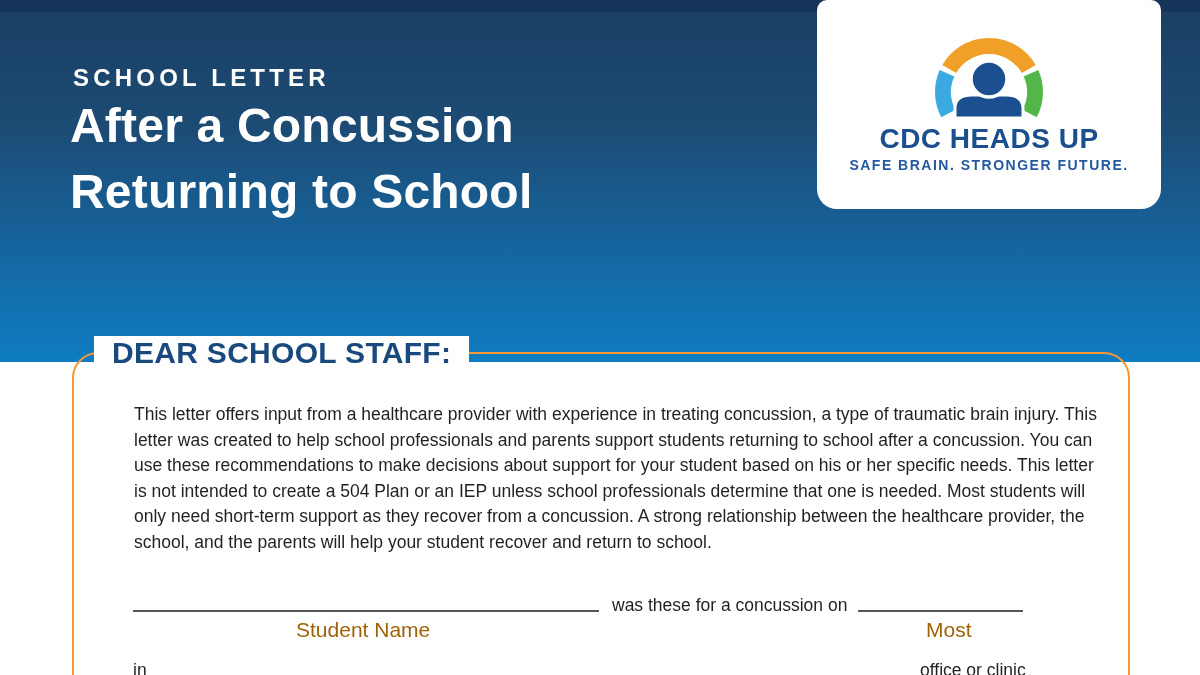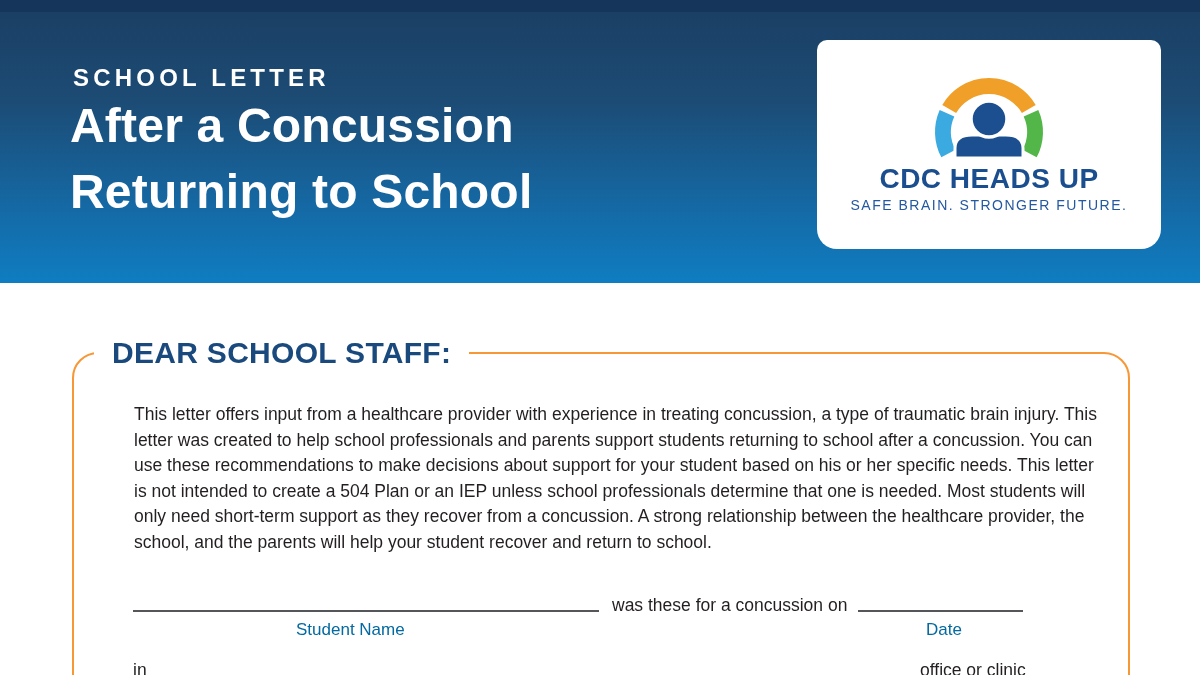--- a/index.html
+++ b/index.html
@@ -11,21 +11,21 @@
     background: #ffffff;
     overflow: hidden;
     font-family: "Liberation Sans", sans-serif;
     margin: 0 auto;
   }
 
   
   .hero {
     position: absolute;
     left: 0; top: 0;
-    width: 1200px; height: 283px;
+    width: 1200px; height: 362px;
     background: linear-gradient(180deg, #1B3E63 0%, #1C4B74 35%, #1568A3 72%, #0F7DC2 100%);
   }
   .topbar {
     position: absolute;
     left: 0; top: 0;
     width: 1200px; height: 12px;
     background: #16355B;
   }
   .eyebrow {
     position: absolute;
@@ -46,42 +46,41 @@
     letter-spacing: 0.2px;
   }
 
   
   .logo-card {
     position: absolute;
     left: 817px; top: 0;
     width: 344px; height: 209px;
     background: #ffffff;
     border-radius: 10px 10px 20px 20px;
-    margin-top: 40px;
   }
   .logo-svg {
     display: block;
     margin: 34px auto 0 auto;
     width: 110px; height: 84px;
   }
   .brand {
     margin-top: 6px;
     text-align: center;
     color: #1B4E8E;
     font-size: 28px;
     font-weight: 800;
     letter-spacing: 0.5px;
     line-height: 30px;
   }
   .tagline {
     margin-top: 3px;
     text-align: center;
     color: #2458A0;
     font-size: 14px;
-    font-weight: 400;
+    font-weight: 700;
     letter-spacing: 1.5px;
     line-height: 17px;
   }
 
   
   .letter-box {
     position: absolute;
     left: 72px; top: 352px;
     width: 1058px; height: 380px;
     border: 2px solid #F79735;
@@ -120,22 +119,22 @@
   .seen-text {
     position: absolute;
     left: 612px; top: 595px;
     color: #231F20;
     font-size: 17.5px;
     line-height: 20px;
     white-space: nowrap;
   }
   .field-label {
     position: absolute;
-    color: #0369a1;
-    font-size: 17px;
+    color: #a16207;
+    font-size: 21px;
     line-height: 20px;
     white-space: nowrap;
   }
   .label-student { left: 296px; top: 620px; }
   .label-date    { left: 926px; top: 620px; }
   .in-text {
     position: absolute;
     left: 133px; top: 658px;
     color: #231F20;
     font-size: 17.5px;
@@ -180,19 +179,19 @@
     <div class="letter-box"></div>
     <div class="letter-heading">DEAR SCHOOL STAFF:</div>
 
     <p class="intro">This letter offers input from a healthcare provider with experience in treating concussion, a type of traumatic brain injury. This letter was created to help school professionals and parents support students returning to school after a concussion. You can use these recommendations to make decisions about support for your student based on his or her specific needs. This letter is not intended to create a 504 Plan or an IEP unless school professionals determine that one is needed. Most students will only need short-term support as they recover from a concussion. A strong relationship between the healthcare provider, the school, and the parents will help your student recover and return to school.</p>
 
     <div class="fill-line line-student"></div>
     <div class="seen-text">was these for a concussion on</div>
     <div class="fill-line line-date"></div>
 
     <div class="field-label label-student">Student Name</div>
-    <div class="field-label label-date">Date</div>
+    <div class="field-label label-date">Most</div>
 
     <div class="in-text">in</div>
     <div class="office-text">office or clinic</div>
   </main>
 
 </div>
 
 </body></html>

